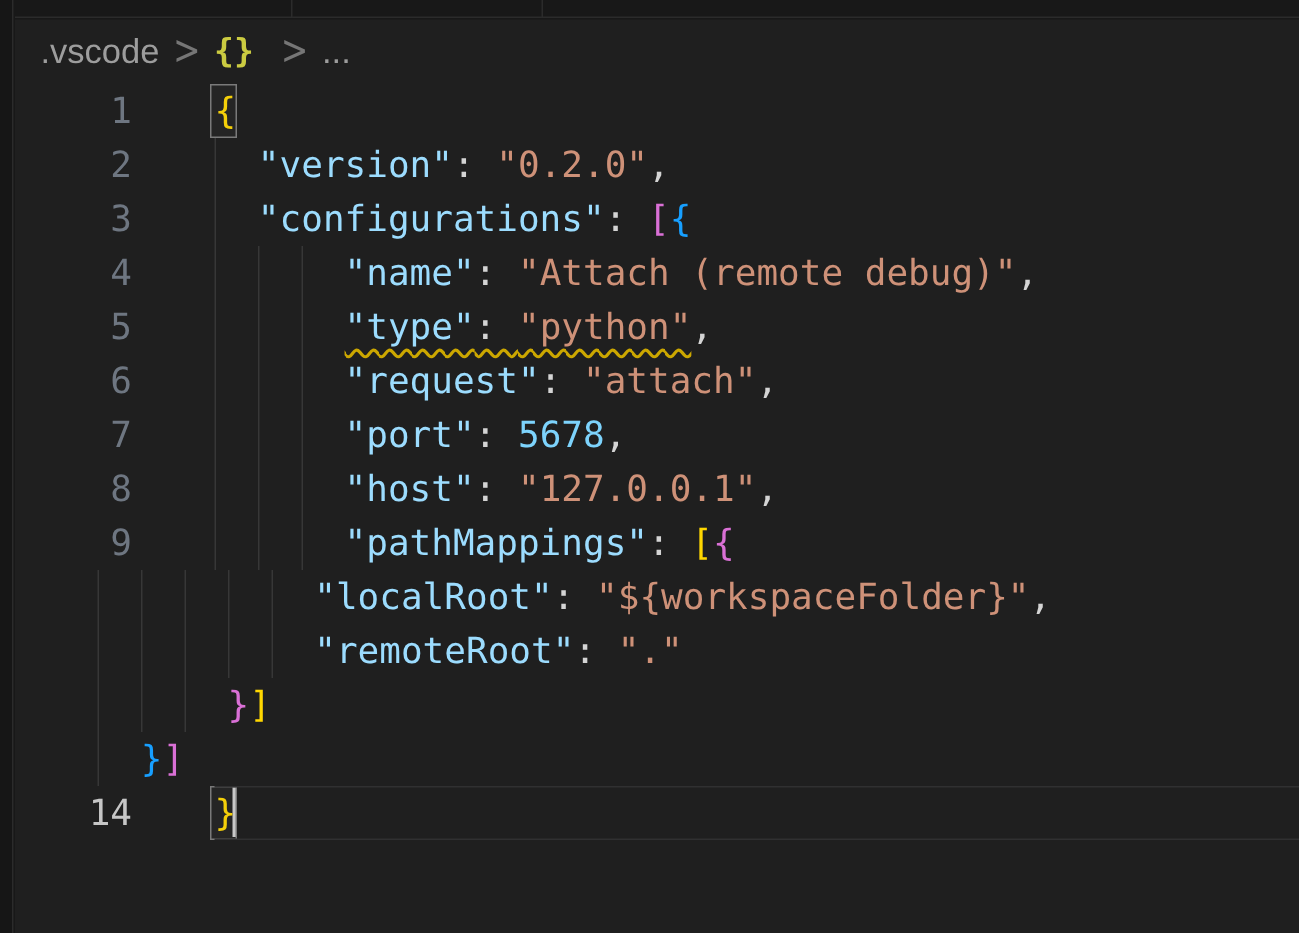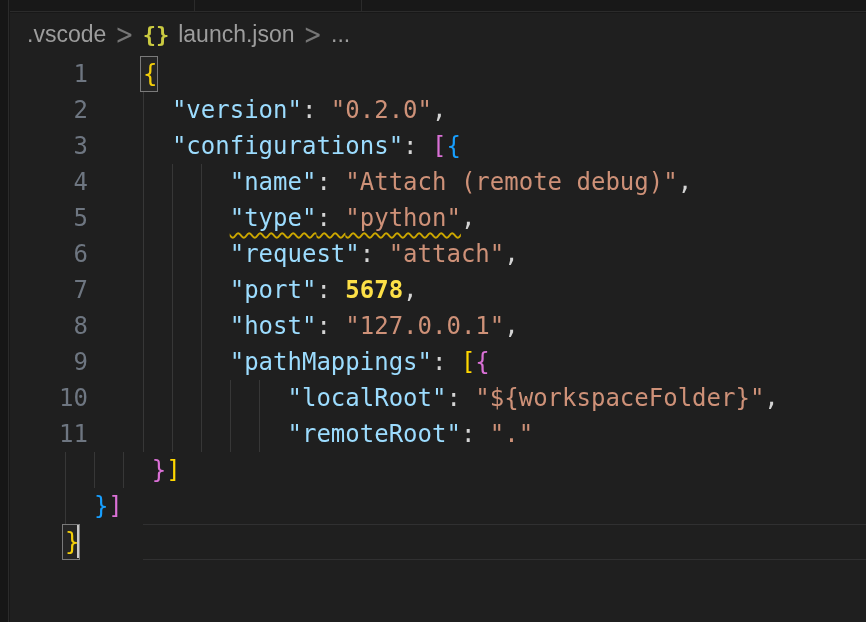--- a/index.html
+++ b/index.html
@@ -97,21 +97,20 @@
   <div id="tab-strip">
     <div class="tab-divider" id="tab-divider-1"></div>
     <div class="tab-divider" id="tab-divider-2"></div>
   </div>
 
   <div id="editor">
     <div id="breadcrumb">
       <span class="crumb">.vscode</span>
       <span class="crumb-sep">&gt;</span>
       <span class="crumb-icon">{}</span>
-      <span class="crumb">launch.json</span>
       <span class="crumb-sep">&gt;</span>
       <span class="crumb">...</span>
     </div>
 
     <div id="code-lines">
         <div class="code-row">
           <div class="ln">1</div>
           <div class="ct"><span class="bracket-match" style="color: rgb(255, 215, 0);">{</span></div>
         </div>
         <div class="code-row">
@@ -129,42 +128,41 @@
         <div class="code-row">
           <div class="ln">5</div>
           <div class="ct"><i class="guide" style="left: 0px;"></i><i class="guide" style="left: 28.92px;"></i><i class="guide" style="left: 57.84px;"></i>      <span class="squiggle" style="color: rgb(156, 220, 254);">"type"</span><span class="squiggle" style="color: rgb(212, 212, 212);">: </span><span class="squiggle" style="color: rgb(206, 145, 120);">"python"</span><span style="color: rgb(212, 212, 212);">,</span></div>
         </div>
         <div class="code-row">
           <div class="ln">6</div>
           <div class="ct"><i class="guide" style="left: 0px;"></i><i class="guide" style="left: 28.92px;"></i><i class="guide" style="left: 57.84px;"></i>      <span style="color: rgb(156, 220, 254);">"request"</span><span style="color: rgb(212, 212, 212);">: </span><span style="color: rgb(206, 145, 120);">"attach"</span><span style="color: rgb(212, 212, 212);">,</span></div>
         </div>
         <div class="code-row">
           <div class="ln">7</div>
-          <div class="ct"><i class="guide" style="left: 0px;"></i><i class="guide" style="left: 28.92px;"></i><i class="guide" style="left: 57.84px;"></i>      <span style="color: rgb(156, 220, 254);">"port"</span><span style="color: rgb(212, 212, 212);">: </span><span style="color: #fde047; font-weight: bold;">5678</span><span style="color: rgb(212, 212, 212);">,</span></div>
+          <div class="ct"><i class="guide" style="left: 0px;"></i><i class="guide" style="left: 28.92px;"></i><i class="guide" style="left: 57.84px;"></i>      <span style="color: rgb(156, 220, 254);">"port"</span><span style="color: rgb(212, 212, 212);">: </span><span style="color: #7dd3fc;">5678</span><span style="color: rgb(212, 212, 212);">,</span></div>
         </div>
         <div class="code-row">
           <div class="ln">8</div>
           <div class="ct"><i class="guide" style="left: 0px;"></i><i class="guide" style="left: 28.92px;"></i><i class="guide" style="left: 57.84px;"></i>      <span style="color: rgb(156, 220, 254);">"host"</span><span style="color: rgb(212, 212, 212);">: </span><span style="color: rgb(206, 145, 120);">"127.0.0.1"</span><span style="color: rgb(212, 212, 212);">,</span></div>
         </div>
         <div class="code-row">
           <div class="ln">9</div>
           <div class="ct"><i class="guide" style="left: 0px;"></i><i class="guide" style="left: 28.92px;"></i><i class="guide" style="left: 57.84px;"></i>      <span style="color: rgb(156, 220, 254);">"pathMappings"</span><span style="color: rgb(212, 212, 212);">: </span><span style="color: rgb(255, 215, 0);">[</span><span style="color: rgb(218, 112, 214);">{</span></div>
         </div>
         <div class="code-row">
-          <div class="ln">10</div>
           <div class="ct"><i class="guide" style="left: 0px;"></i><i class="guide" style="left: 28.92px;"></i><i class="guide" style="left: 57.84px;"></i><i class="guide" style="left: 86.76px;"></i><i class="guide" style="left: 115.68px;"></i>          <span style="color: rgb(156, 220, 254);">"localRoot"</span><span style="color: rgb(212, 212, 212);">: </span><span style="color: rgb(206, 145, 120);">"${workspaceFolder}"</span><span style="color: rgb(212, 212, 212);">,</span></div>
         </div>
         <div class="code-row">
-          <div class="ln">11</div>
           <div class="ct"><i class="guide" style="left: 0px;"></i><i class="guide" style="left: 28.92px;"></i><i class="guide" style="left: 57.84px;"></i><i class="guide" style="left: 86.76px;"></i><i class="guide" style="left: 115.68px;"></i>          <span style="color: rgb(156, 220, 254);">"remoteRoot"</span><span style="color: rgb(212, 212, 212);">: </span><span style="color: rgb(206, 145, 120);">"."</span></div>
         </div>
         <div class="code-row">
           <div class="ct"><i class="guide" style="left: 0px;"></i><i class="guide" style="left: 28.92px;"></i><i class="guide" style="left: 57.84px;"></i>      <span style="color: rgb(218, 112, 214);">}</span><span style="color: rgb(255, 215, 0);">]</span></div>
         </div>
         <div class="code-row">
           <div class="ct"><i class="guide" style="left: 0px;"></i>  <span style="color: rgb(23, 159, 255);">}</span><span style="color: rgb(218, 112, 214);">]</span></div>
         </div>
         <div class="code-row active">
+          <div class="ln">14</div>
           <div class="ct"><span class="bracket-match" style="color: rgb(255, 215, 0);">}</span><span class="cursor"></span></div>
         </div>
       </div>
   </div>
 </div>
 
 </body></html>

